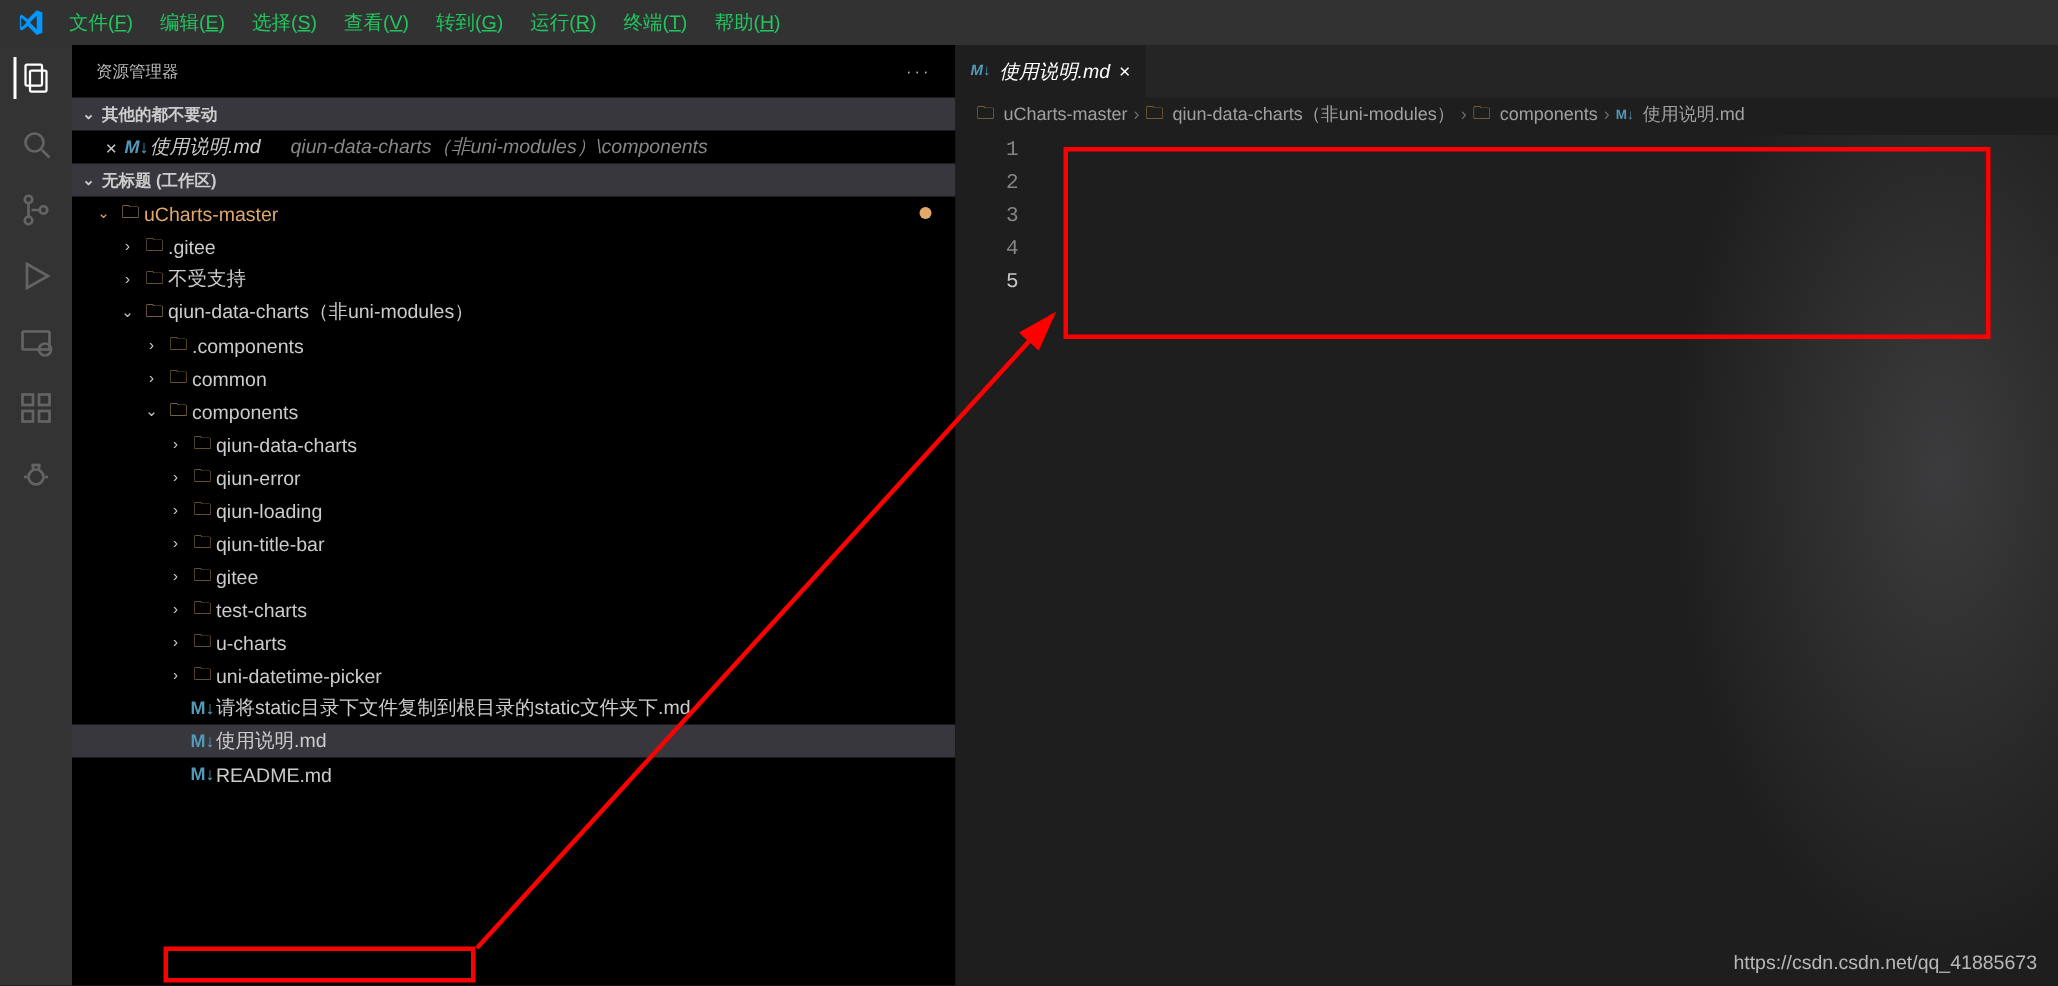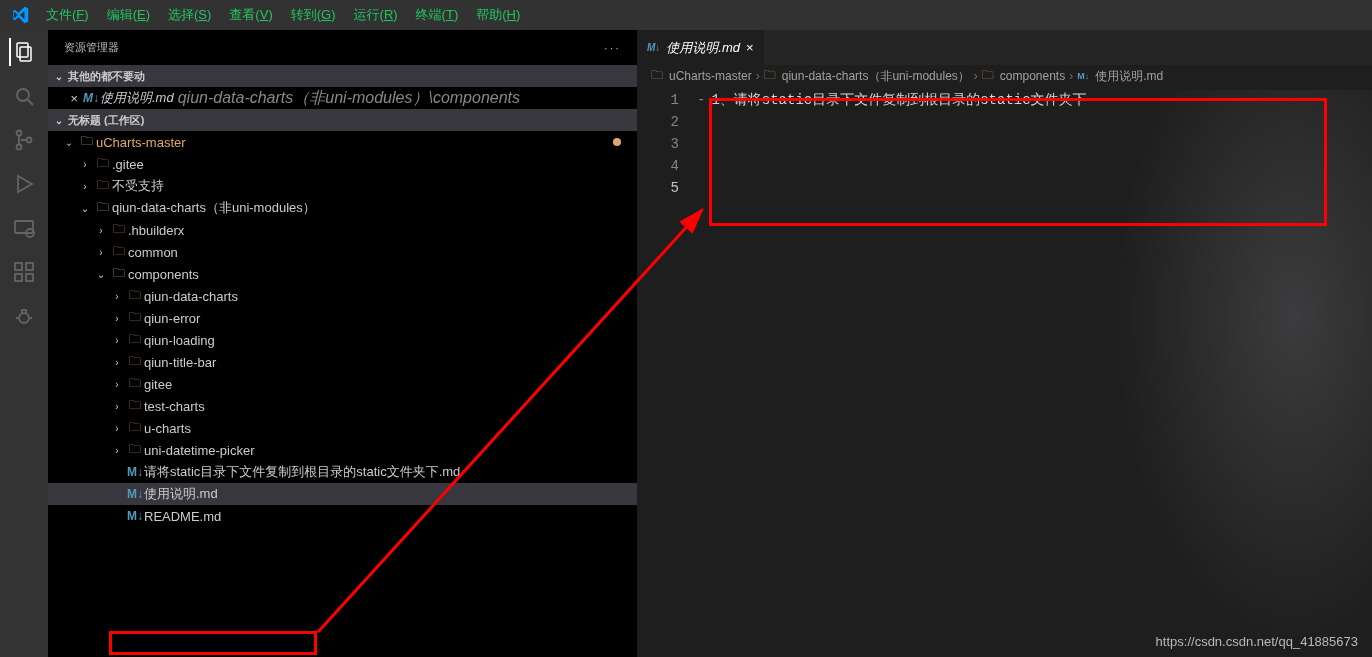--- a/index.html
+++ b/index.html
@@ -75,21 +75,21 @@
 }
 .tree-row.git-modified { color: #e2a86a; }
 .tree-row.selected { background: #37373d; }
 .tree-row.open-editor { font-style: italic; }
 .tree-row .close-x { width: 16px; text-align:center; }
 .tree-row .icon { width: 18px; text-align:center; font-size:12px; }
 .folder-icon { color: #c09553; }
 .folder-icon-open { color: #dcb67a; }
 .md-icon { color: #519aba; font-size:10px; font-weight:bold; }
 .git-dot { width:8px; height:8px; background:#e2a86a; border-radius:50%; margin-left:auto; margin-right:16px; }
-.open-editor-path { color:#888; font-style:italic; font-size:16px; margin-left:4px;text-align:right; }
+.open-editor-path { color:#888; font-style:italic; font-size:13px; margin-left:20px;text-align:right; }
 .editor-area { flex: 1; display: flex; flex-direction: column; background:#1e1e1e; position:relative; }
 .tabs { height: 35px; background:#252526; display:flex; align-items:stretch; }
 .tab { background:#1e1e1e; display:flex; align-items:center; padding:0 10px; gap:6px; font-style:italic; color:#fff; cursor:pointer; }
 .tab .close { font-style:normal; cursor:pointer; }
 .breadcrumbs { height: 22px; display:flex; align-items:center; padding:0 14px; gap:4px; font-size:12px; color:#a0a0a0; }
 .breadcrumbs .sep { opacity:0.6; }
 .bc-folder { color:#c09553; margin-right:2px; }
 .bc-md { color:#519aba; font-size:9px; font-weight:bold; margin-right:2px; }
 .code-area { flex:1; display:flex; font-family: Consolas, "Courier New", monospace; font-size:14px; position:relative; }
 .gutter { width: 60px; text-align:right; padding-right:18px; color:#858585; line-height:22px; padding-top:2px; }
@@ -216,21 +216,21 @@
           <span>不受支持</span>
         </div>
         <div class="tree-row" style="padding-left: 30px;">
           <span class="chev">⌄</span>
           <span class="icon folder-icon-open">🗀</span>
           <span>qiun-data-charts（非uni-modules）</span>
         </div>
         <div class="tree-row" style="padding-left: 46px;">
           <span class="chev">›</span>
           <span class="icon folder-icon">🗀</span>
-          <span>.hbuilderx</span>
+          <span>.components</span>
         </div>
         <div class="tree-row" style="padding-left: 46px;">
           <span class="chev">›</span>
           <span class="icon folder-icon">🗀</span>
           <span>common</span>
         </div>
         <div class="tree-row" style="padding-left: 46px;">
           <span class="chev">⌄</span>
           <span class="icon folder-icon-open">🗀</span>
           <span>components</span>
@@ -317,21 +317,20 @@
       </div>
     <div class="code-area">
       <div class="gutter" id="gutter">
           <div class="ln">1</div>
           <div class="ln">2</div>
           <div class="ln">3</div>
           <div class="ln">4</div>
           <div class="ln current">5</div>
         </div>
       <div class="lines" id="lines">
-          <div class="line"><span class="dash">-</span>1、请将static目录下文件复制到根目录的static文件夹下</div>
         </div>
     </div>
     <div class="watermark">https://csdn.csdn.net/qq_41885673</div>
   </div>
 </div>
 
 <div class="red-box tree"></div>
 <div class="red-box content"></div>
 <svg class="arrow-svg" width="1372" height="657">
   <defs>

